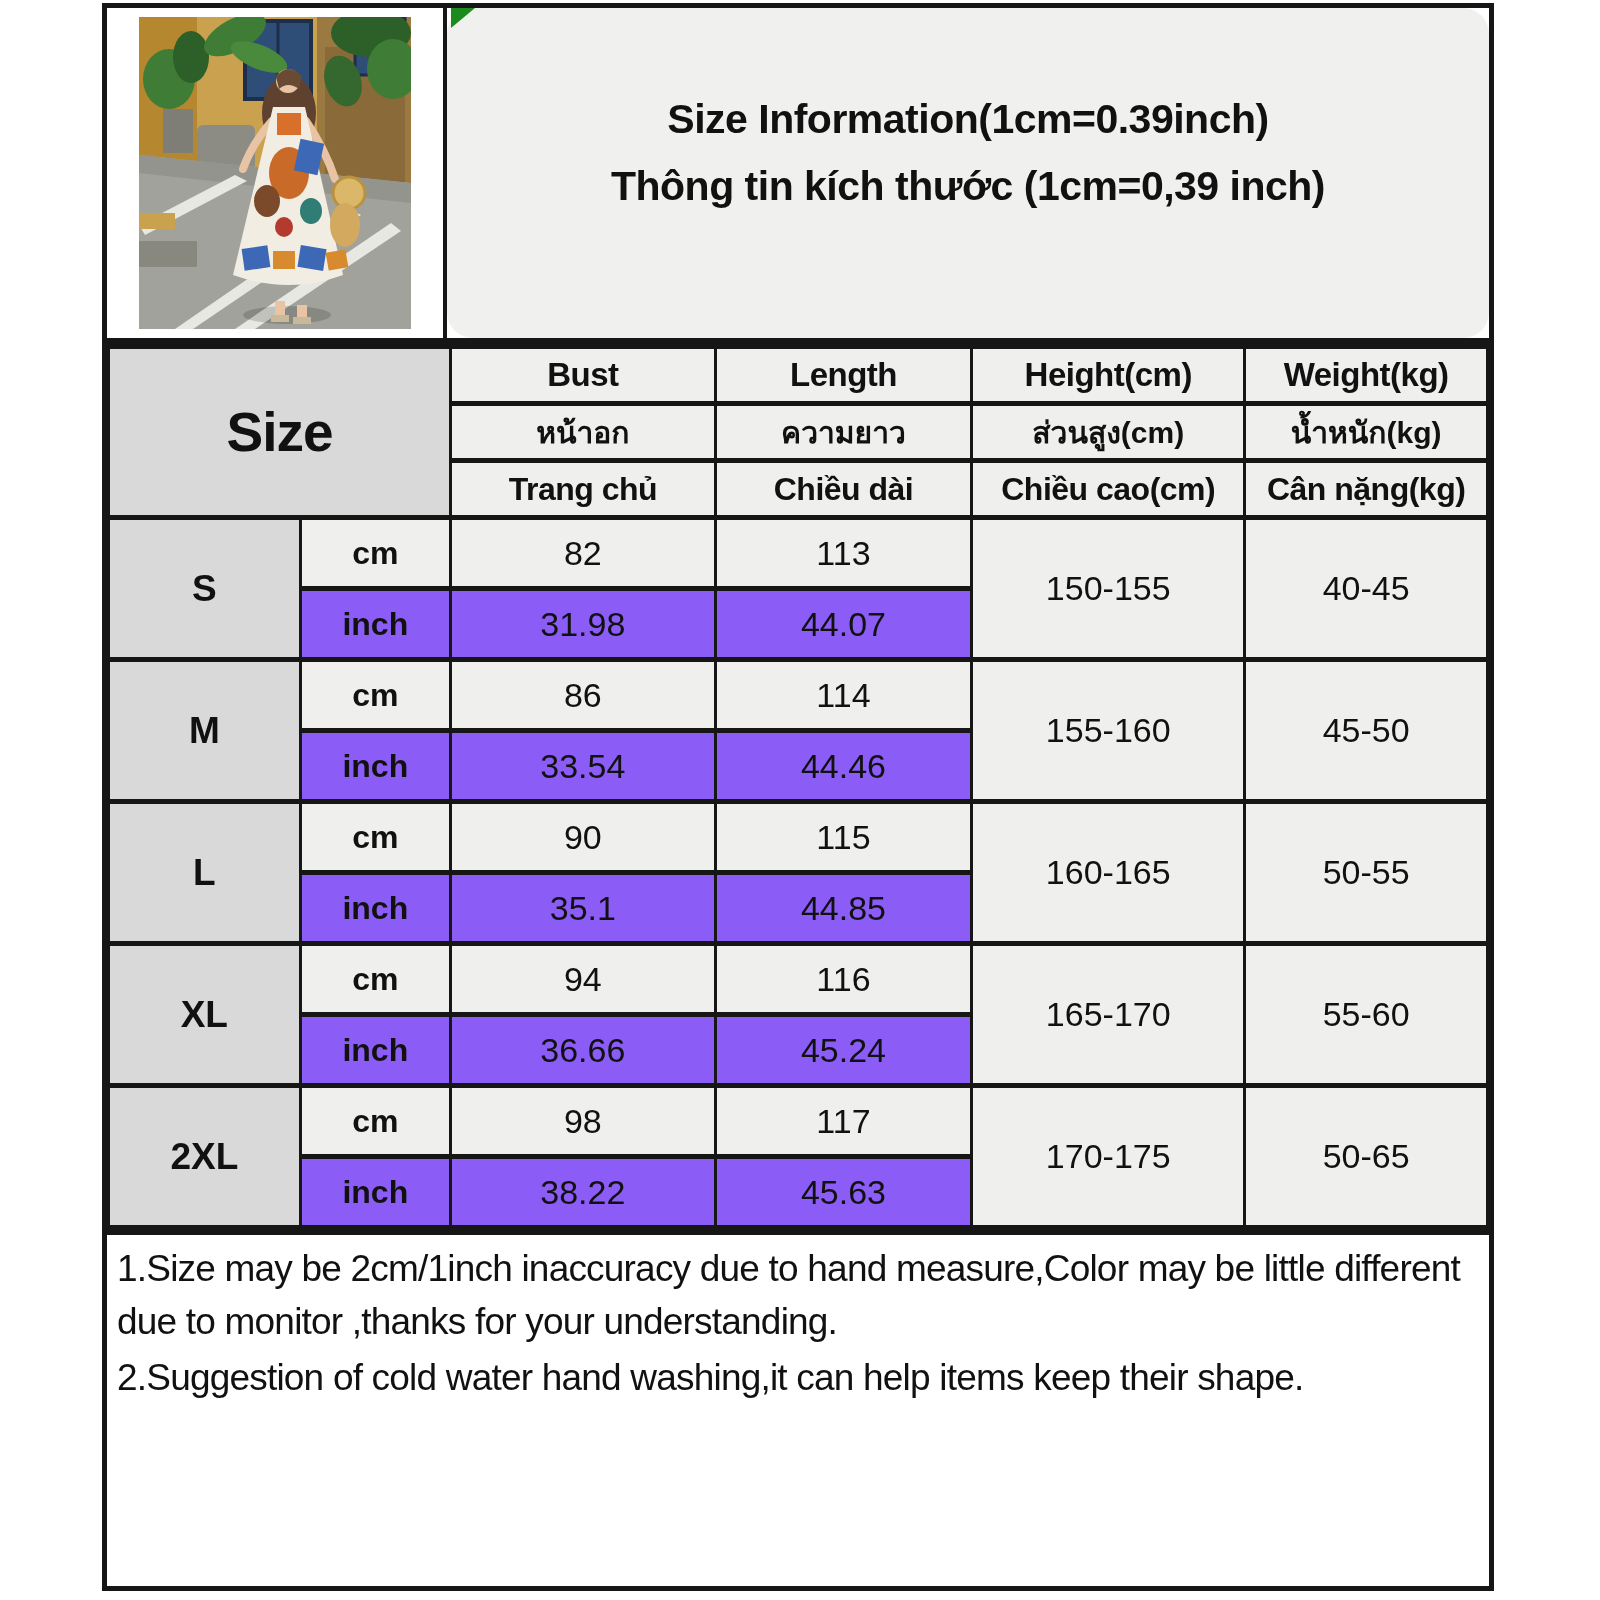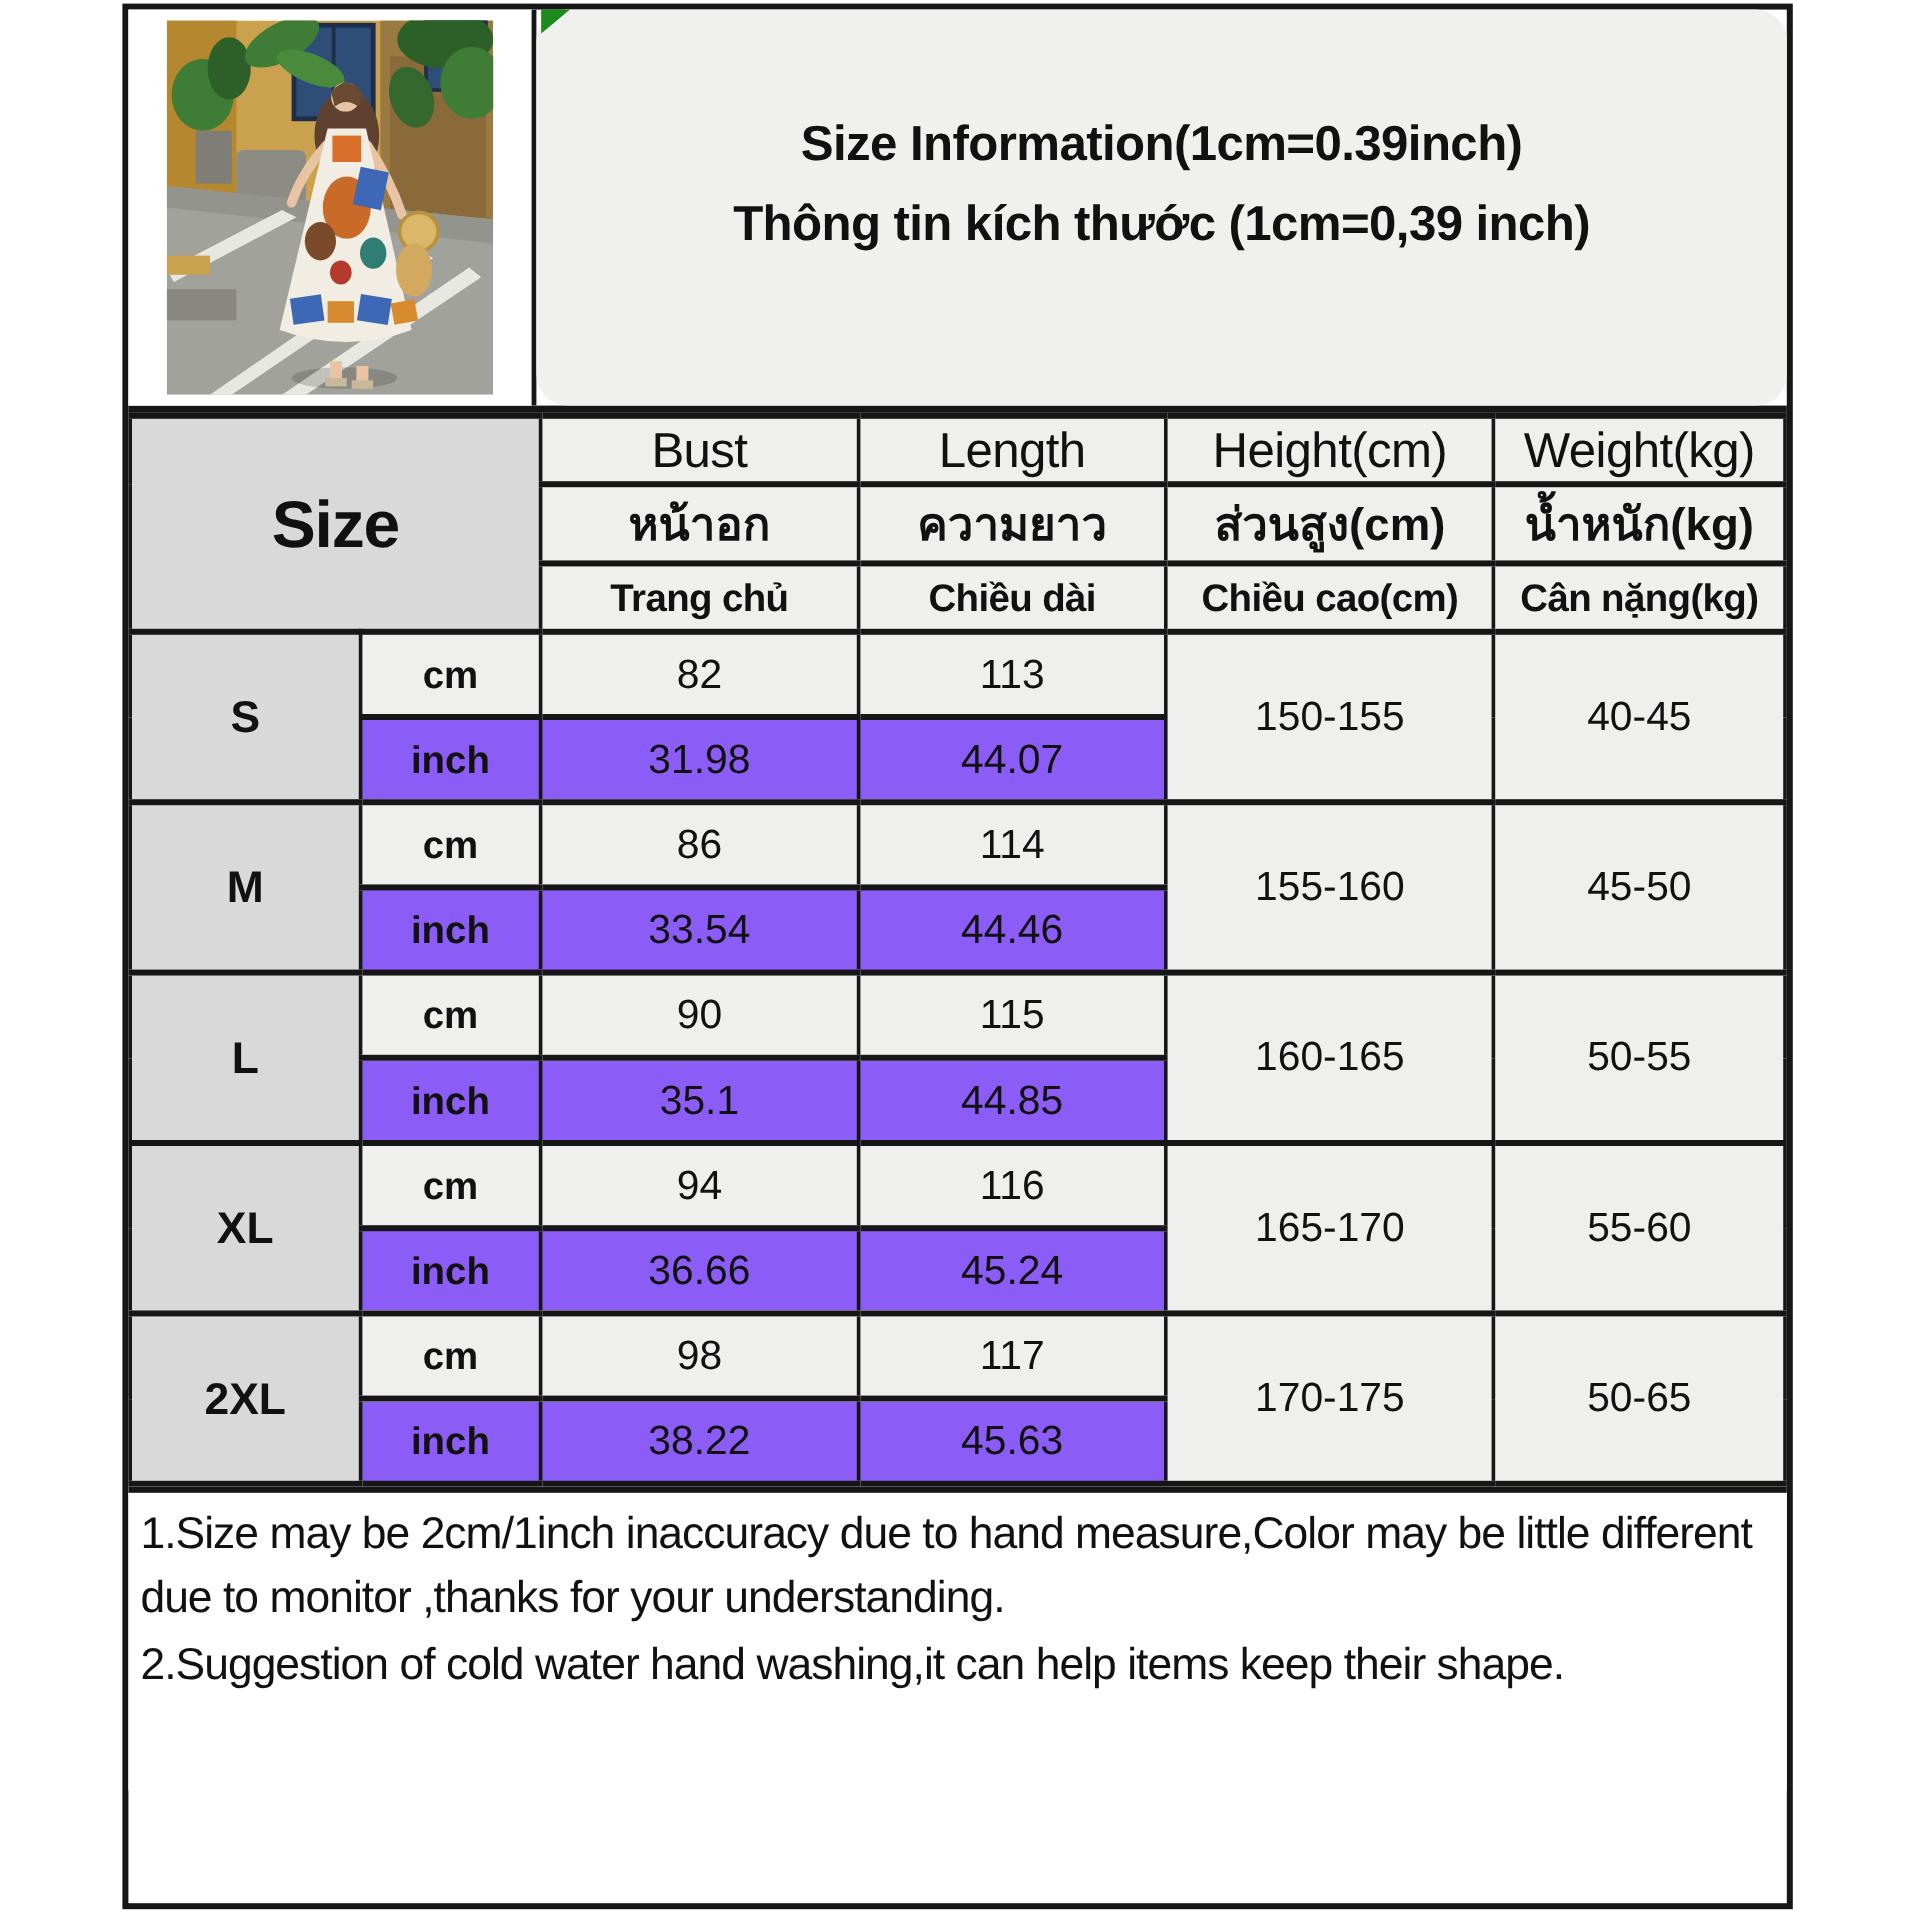--- a/index.html
+++ b/index.html
@@ -35,22 +35,22 @@
   .size-table colgroup col:nth-child(3){width:19.2%;}
   .size-table colgroup col:nth-child(4){width:18.6%;}
   .size-table colgroup col:nth-child(5){width:19.8%;}
   .size-table colgroup col:nth-child(6){width:17.6%;}
   tr.hdr-row{height:57px;}
   tr.data-row{height:71px;}
   .c-dark{background:#d9d9d9;}
   .c-light{background:#efefee;}
   .c-white{background:#8b5cf6;}
   .size-big{font-size:55px;font-weight:bold;letter-spacing:-1px;}
-  .hdr-en{font-size:41px;font-weight:normal;letter-spacing:-0.5px;margin-left:44px;}
-  .hdr-th{font-size:38px;font-weight:bold;}
+  .hdr-en{font-size:33px;font-weight:bold;letter-spacing:-0.5px;margin-left:44px;}
+  .hdr-th{font-size:30px;font-weight:bold;}
   .hdr-vi{font-size:32px;font-weight:bold;letter-spacing:-0.5px;}
   .size-letter{font-size:37px;font-weight:bold;}
   .unit{font-size:32px;font-weight:bold;}
   .val{font-size:34px;font-weight:normal;}
   
   .attention{
     border-top:5px solid #161616;background:#ffffff;min-height:240px;
     padding:8px 14px 0 10px;font-size:37px;line-height:1.42;letter-spacing:-0.8px;
   }
   .attention p{margin:0 0 4px 0;}

